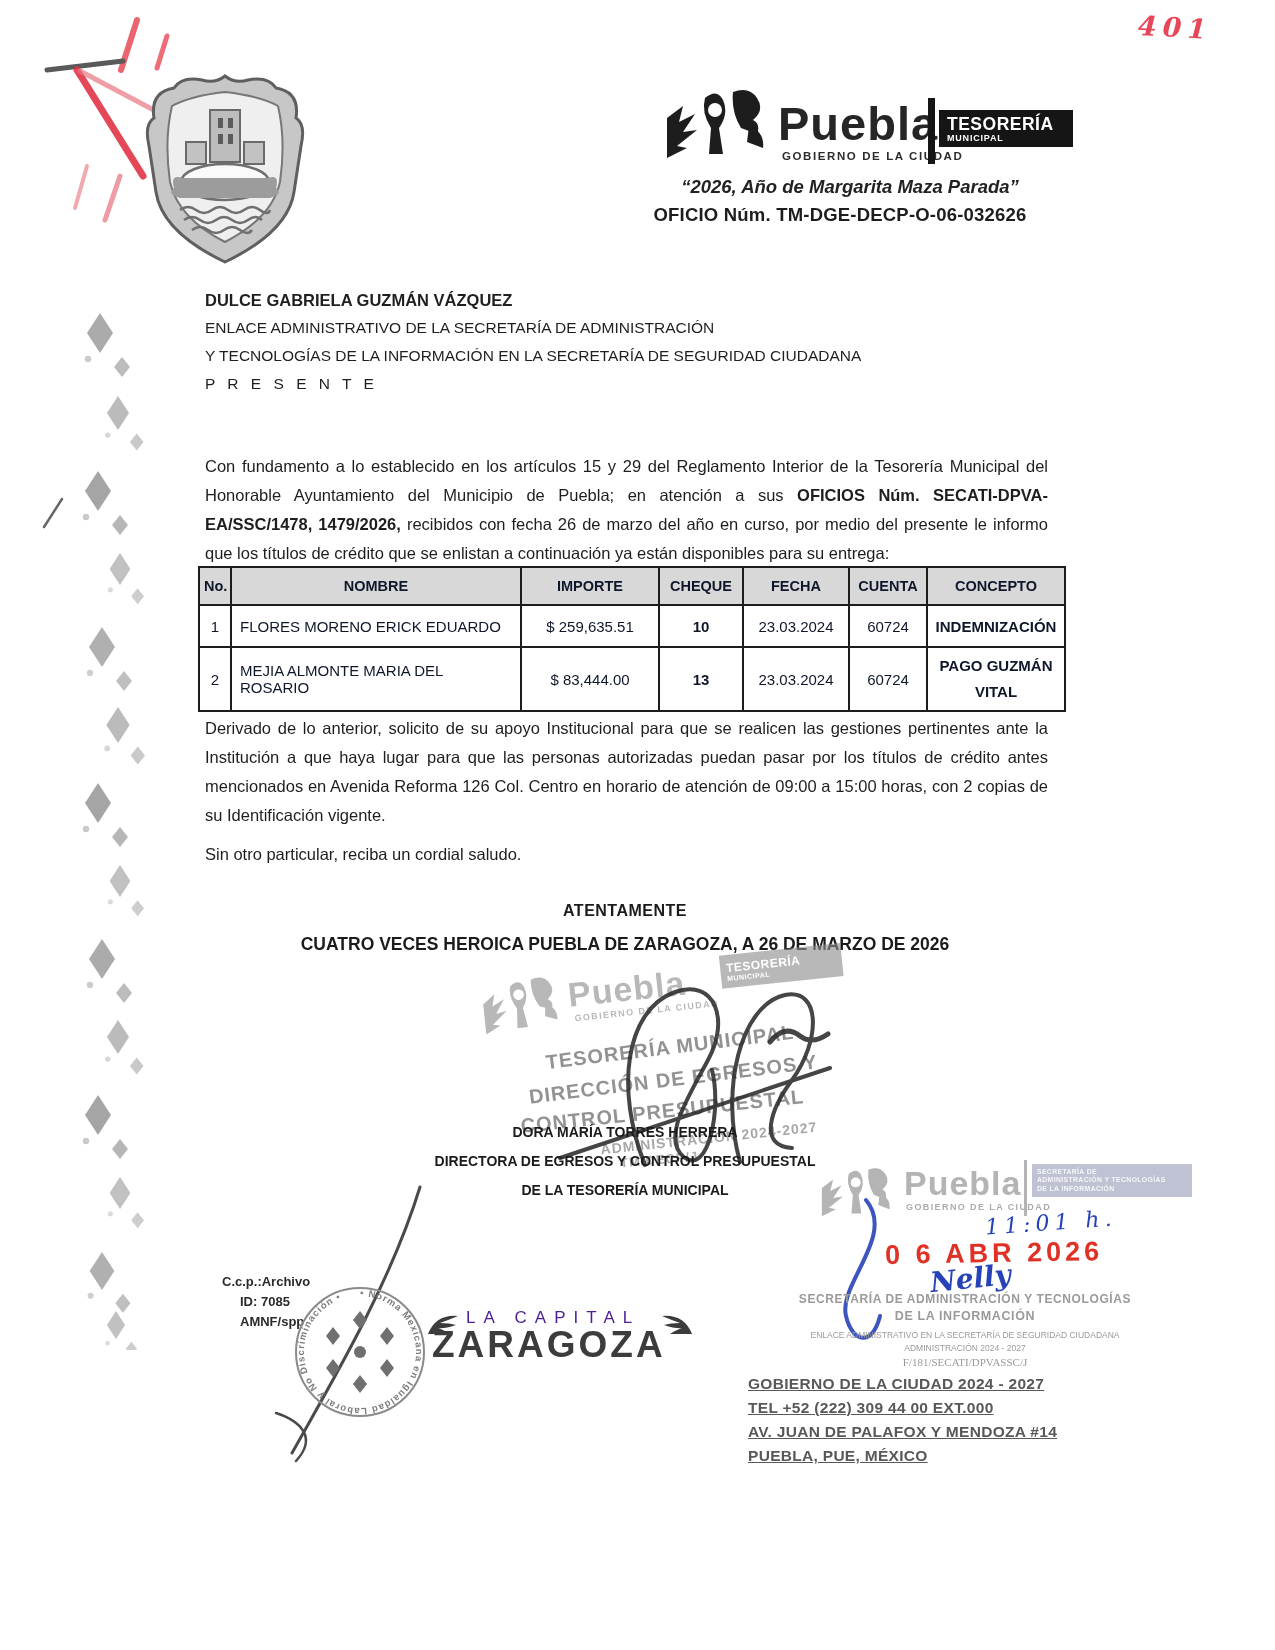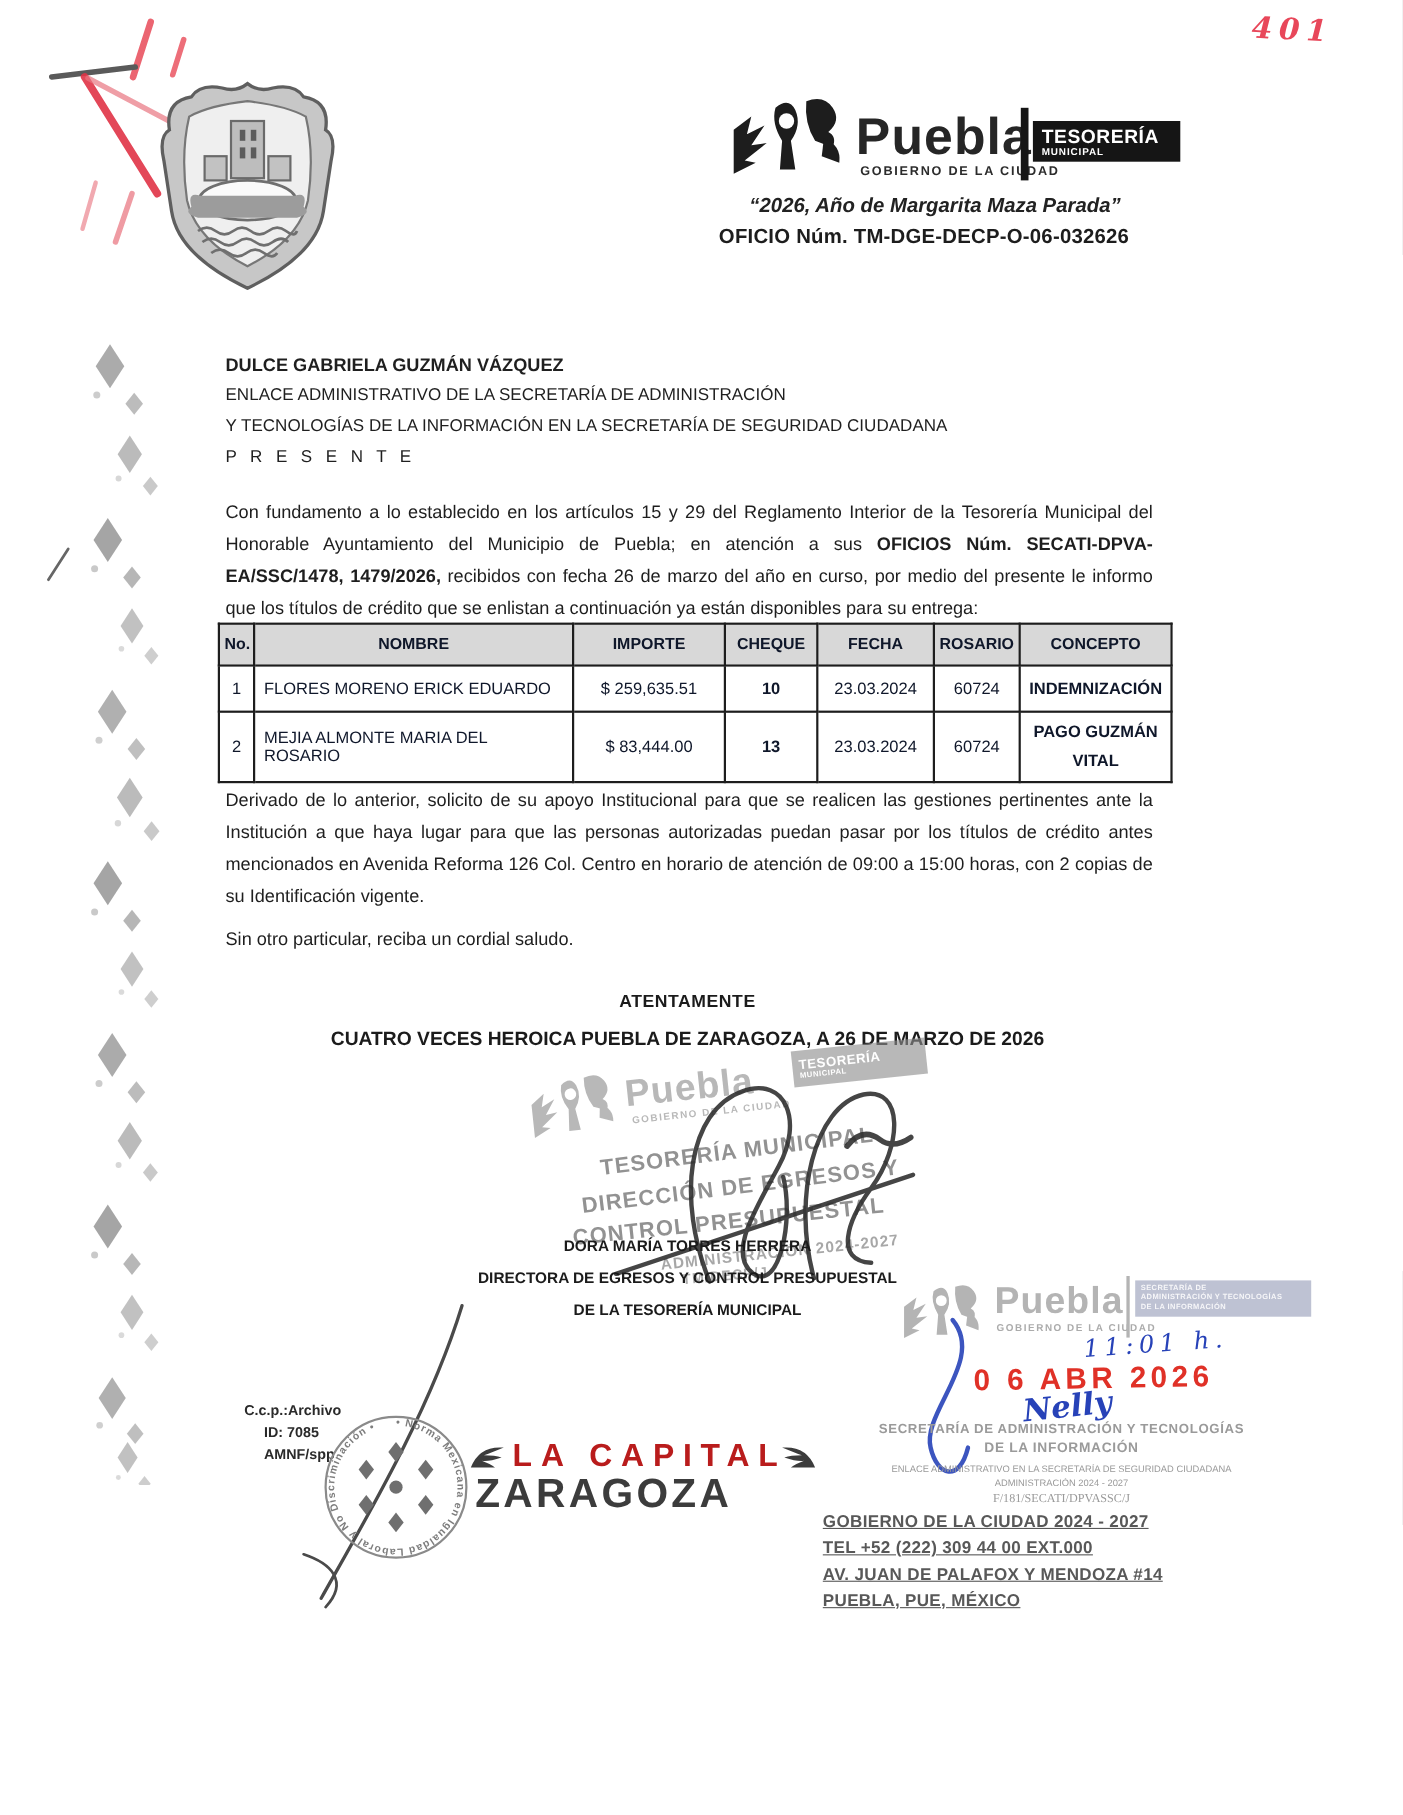--- a/index.html
+++ b/index.html
@@ -28,21 +28,21 @@
   table.pay th{background:#d8d8d8;font-size:14.5px;font-weight:700;height:32px;}
   .c-center{text-align:center;}
   .c-left{text-align:left;padding-left:8px !important;}
   .bold-cell{font-weight:700;}
   
   .center-line{width:866px;text-align:center;font-weight:700;color:#1b1b1b;}
   .stamp-gray{color:#929292;font-weight:700;letter-spacing:1px;white-space:nowrap;}
   .sig-name{font-size:14px;}
   
   .ccp{font-size:13px;font-weight:700;color:#2a2a2a;line-height:20px;}
-  .capital1{font-size:29px;font-weight:700;letter-spacing:8px;color:#b91c1c;}
+  .capital1{font-size:17px;font-weight:400;letter-spacing:8px;color:#4c1d95;}
   .capital2{font-size:37px;font-weight:800;letter-spacing:3px;color:#3c3c3c;line-height:.9;}
   .stamp2-brand{font-size:34px;font-weight:800;letter-spacing:1px;color:#9b9b9b;line-height:1;}
   .stamp2-sub{font-size:9px;font-weight:700;letter-spacing:1.4px;color:#8f8f8f;}
   .stamp2-badge{background:#9aa0bb;color:#f2f2f6;font-size:6.8px;font-weight:700;
                 line-height:1.25;padding:4px 5px;letter-spacing:.4px;opacity:.85;}
   .blue-hand{color:#2742b8;font-family:"DejaVu Serif",serif;font-style:italic;}
   .red-stamp{color:#e03127;font-weight:700;font-size:27px;letter-spacing:4px;
              font-family:"Liberation Sans",sans-serif;}
   .recv-gray{color:#9a9a9a;font-weight:700;text-align:center;}
   .gov-block{color:#585858;font-weight:700;font-size:15.5px;line-height:24px;letter-spacing:.3px;}
@@ -120,21 +120,21 @@
       <use href="#dmc" transform="translate(20,810)" opacity=".8"></use>
       <use href="#dmc" transform="translate(42,888) scale(.8)" opacity=".55"></use>
       <use href="#dmc" transform="translate(24,966) scale(.95)" opacity=".7"></use>
       <use href="#dmc" transform="translate(38,1020) scale(.7)" opacity=".55"></use>
     </g>
   </svg>
   <svg class="abs" style="left:40px;top:495px;" width="26" height="36" viewBox="0 0 26 36">
     <path d="M4 32 L22 4" stroke="#666" stroke-width="2.5" stroke-linecap="round" fill="none"></path>
   </svg>
 
-  <div class="abs addr" style="left:205px;top:286px;width:760px;margin-top:32px;">
+  <div class="abs addr" style="left:205px;top:286px;width:760px;">
     <div class="bold">DULCE GABRIELA GUZMÁN VÁZQUEZ</div>
     <div>ENLACE ADMINISTRATIVO DE LA SECRETARÍA DE ADMINISTRACIÓN</div>
     <div>Y TECNOLOGÍAS DE LA INFORMACIÓN EN LA SECRETARÍA DE SEGURIDAD CIUDADANA</div>
     <div class="presente">P R E S E N T E</div>
   </div>
 
   <div class="abs para" style="left:205px;top:422px;width:843px;margin-top:30px;">
     <span>Con fundamento a lo establecido en los artículos 15 y 29 del Reglamento Interior de la Tesorería Municipal del Honorable Ayuntamiento del Municipio de Puebla; en atención a sus </span><b>OFICIOS Núm. SECATI-DPVA-EA/SSC/1478, 1479/2026,</b><span> recibidos con fecha 26 de marzo del año en curso, por medio del presente le informo que los títulos de crédito que se enlistan a continuación ya están disponibles para su entrega:</span>
   </div>
 
@@ -148,21 +148,21 @@
         <col style="width:78px">
         <col style="width:138px">
     </colgroup>
     <tbody>
         <tr>
       <th>No.</th>
       <th>NOMBRE</th>
       <th>IMPORTE</th>
       <th>CHEQUE</th>
       <th>FECHA</th>
-      <th>ROSARIO</th>
+      <th>CUENTA</th>
       <th>CONCEPTO</th>
     </tr>
     <tr style="height:42px;">
       <td class="c-center">1</td>
       <td class="c-left">FLORES MORENO ERICK EDUARDO</td>
       <td class="c-center">$ 259,635.51</td>
       <td class="c-center bold-cell">10</td>
       <td class="c-center">23.03.2024</td>
       <td class="c-center">60724</td>
       <td class="c-center bold-cell">INDEMNIZACIÓN</td>

